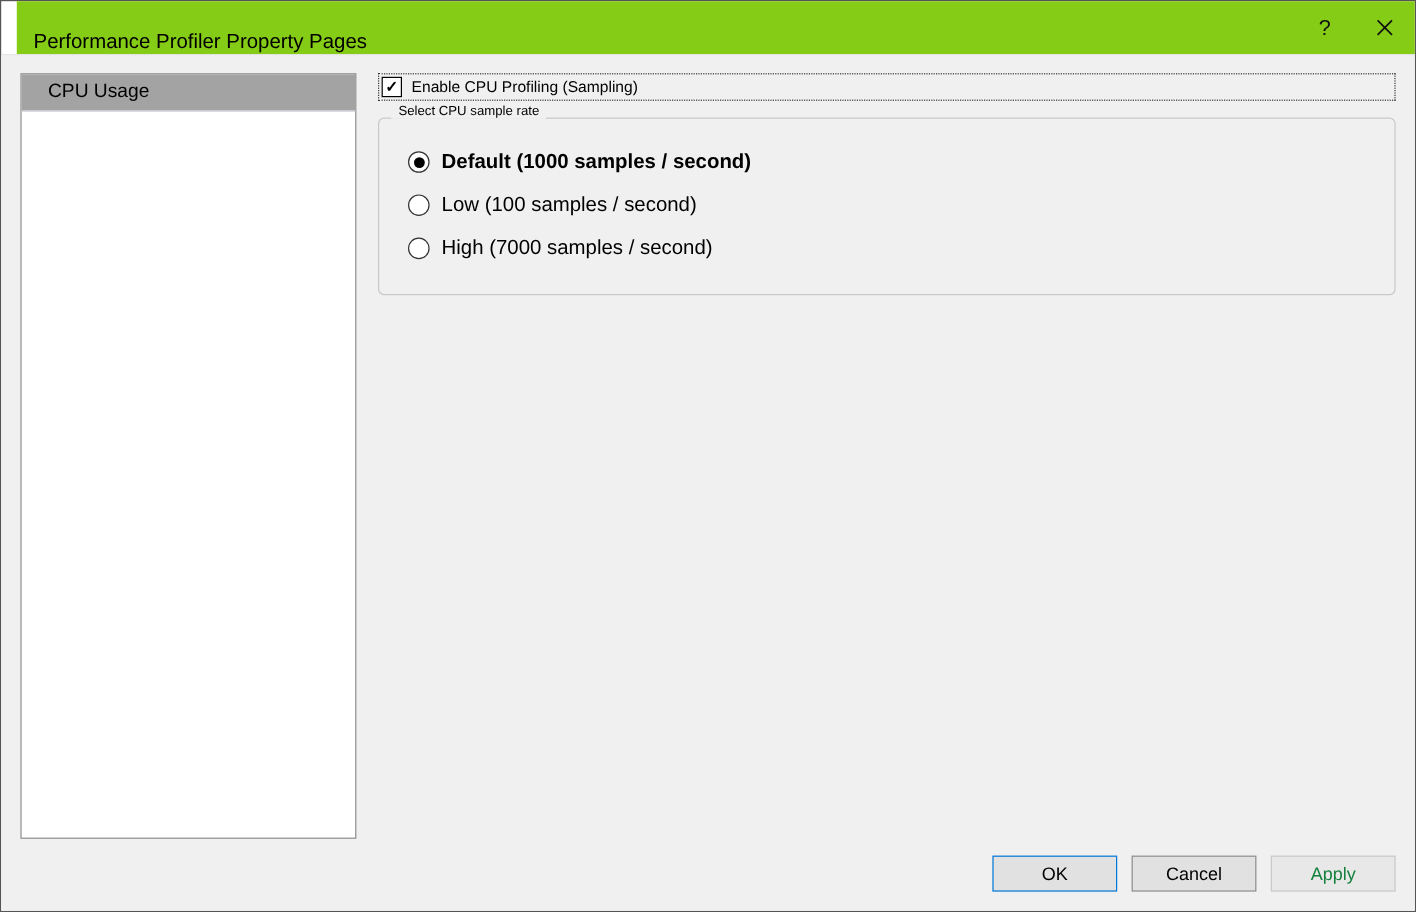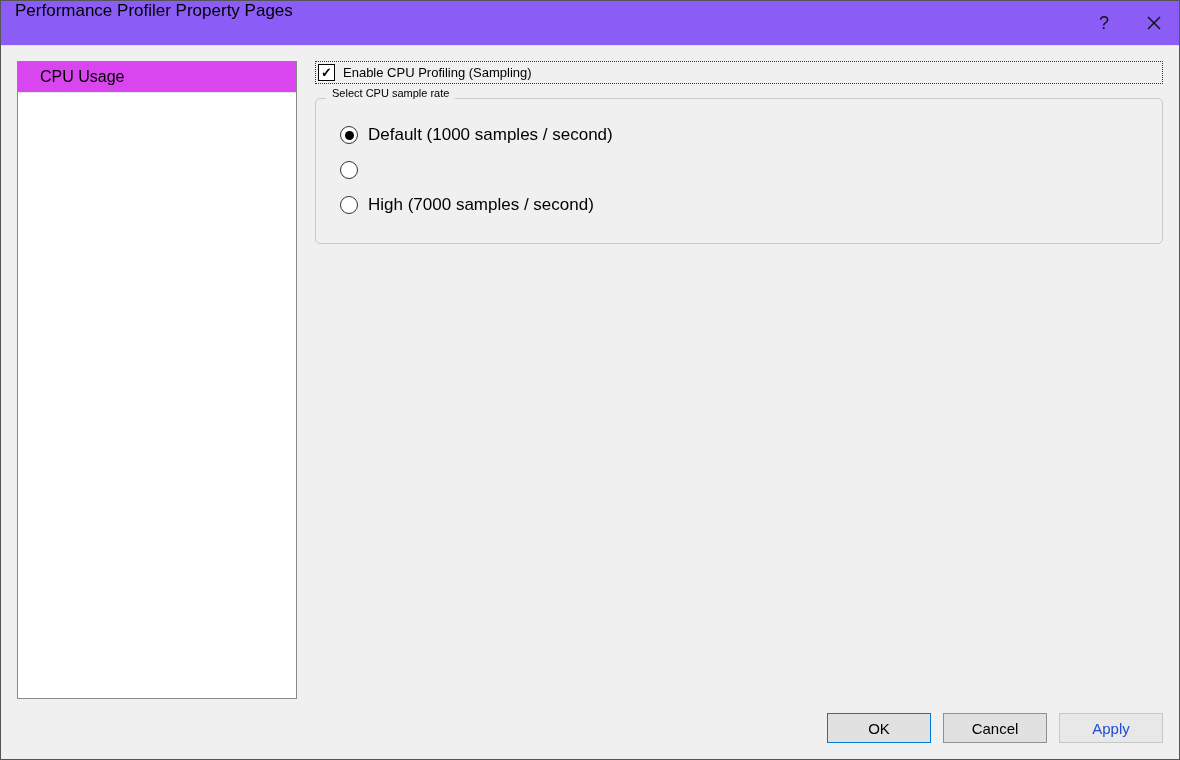--- a/index.html
+++ b/index.html
@@ -15,23 +15,24 @@
   .dialog {
     width: 1180px; height: 760px;
     border: 1px solid #555;
     background: #fff;
     display: flex;
     flex-direction: column;
   }
   .titlebar {
     height: 44px;
     display: flex;
-    align-items: flex-start;
+    align-items: flex-end;
     padding-left: 14px;
-    background: #8b5cf6;
+    background: #84cc16;
+    margin-left: 13px;
   }
   .titlebar .title {
     font-size: 17px;
     flex: 1;
   }
   .titlebar .ctrl {
     width: 50px; height: 44px;
     display: flex; align-items: center; justify-content: center;
     font-size: 16px;
     color: #111;
@@ -54,21 +55,21 @@
   }
   .sidebar {
     width: 280px;
     background: #fff;
     border: 1px solid #8a8a8a;
     padding: 0;
   }
   .sidebar-item {
     padding: 6px 22px;
     font-size: 16px;
-    background: #d946ef;
+    background: #a3a3a3;
     border-bottom: 1px solid #e5e5f2;
   }
   .content {
     flex: 1;
     position: relative;
     padding-top: 0;
   }
   .checkbox-row {
     display: flex;
     align-items: center;
@@ -118,21 +119,21 @@
     border-radius: 50%;
     background: #fff;
     display: inline-flex;
     align-items: center; justify-content: center;
     flex: 0 0 18px;
   }
   .radio .dot {
     width: 9px; height: 9px; border-radius: 50%;
     background: #000;
   }
-  .radio-label.bold { font-weight: 400; }
+  .radio-label.bold { font-weight: 700; }
   .custom-input {
     width: 190px;
     height: 28px;
     border: 1px solid #b0b0b0;
     padding: 2px 8px;
     font-size: 16px;
     color: #7a7a7a;
     background: #fff;
     margin-left: 6px;
   }
@@ -148,21 +149,21 @@
     background: #e1e1e1;
     display: flex; align-items: center; justify-content: center;
     font-size: 15px;
     user-select: none;
   }
   .btn.default {
     border: 1px solid #0078d7;
     background: #e1e1e1;
   }
   .btn.disabled {
-    color: #1d4ed8;
+    color: #15803d;
     border-color: #c8c8c8;
     background: #e8e8e8;
   }
 </style>
 </head>
 <body>
 
 <div class="dialog">
 
   <div class="titlebar">
@@ -201,20 +202,21 @@
 
           <div class="radio-row">
             <span class="radio">
                 <span class="dot"></span>
               </span>
             <span class="radio-label bold">Default (1000 samples / second)</span>
           </div>
 
           <div class="radio-row">
             <span class="radio"></span>
+            <span class="radio-label">Low (100 samples / second)</span>
           </div>
 
           <div class="radio-row">
             <span class="radio"></span>
             <span class="radio-label">High (7000 samples / second)</span>
           </div>
 
         </div>
 
       </div>

